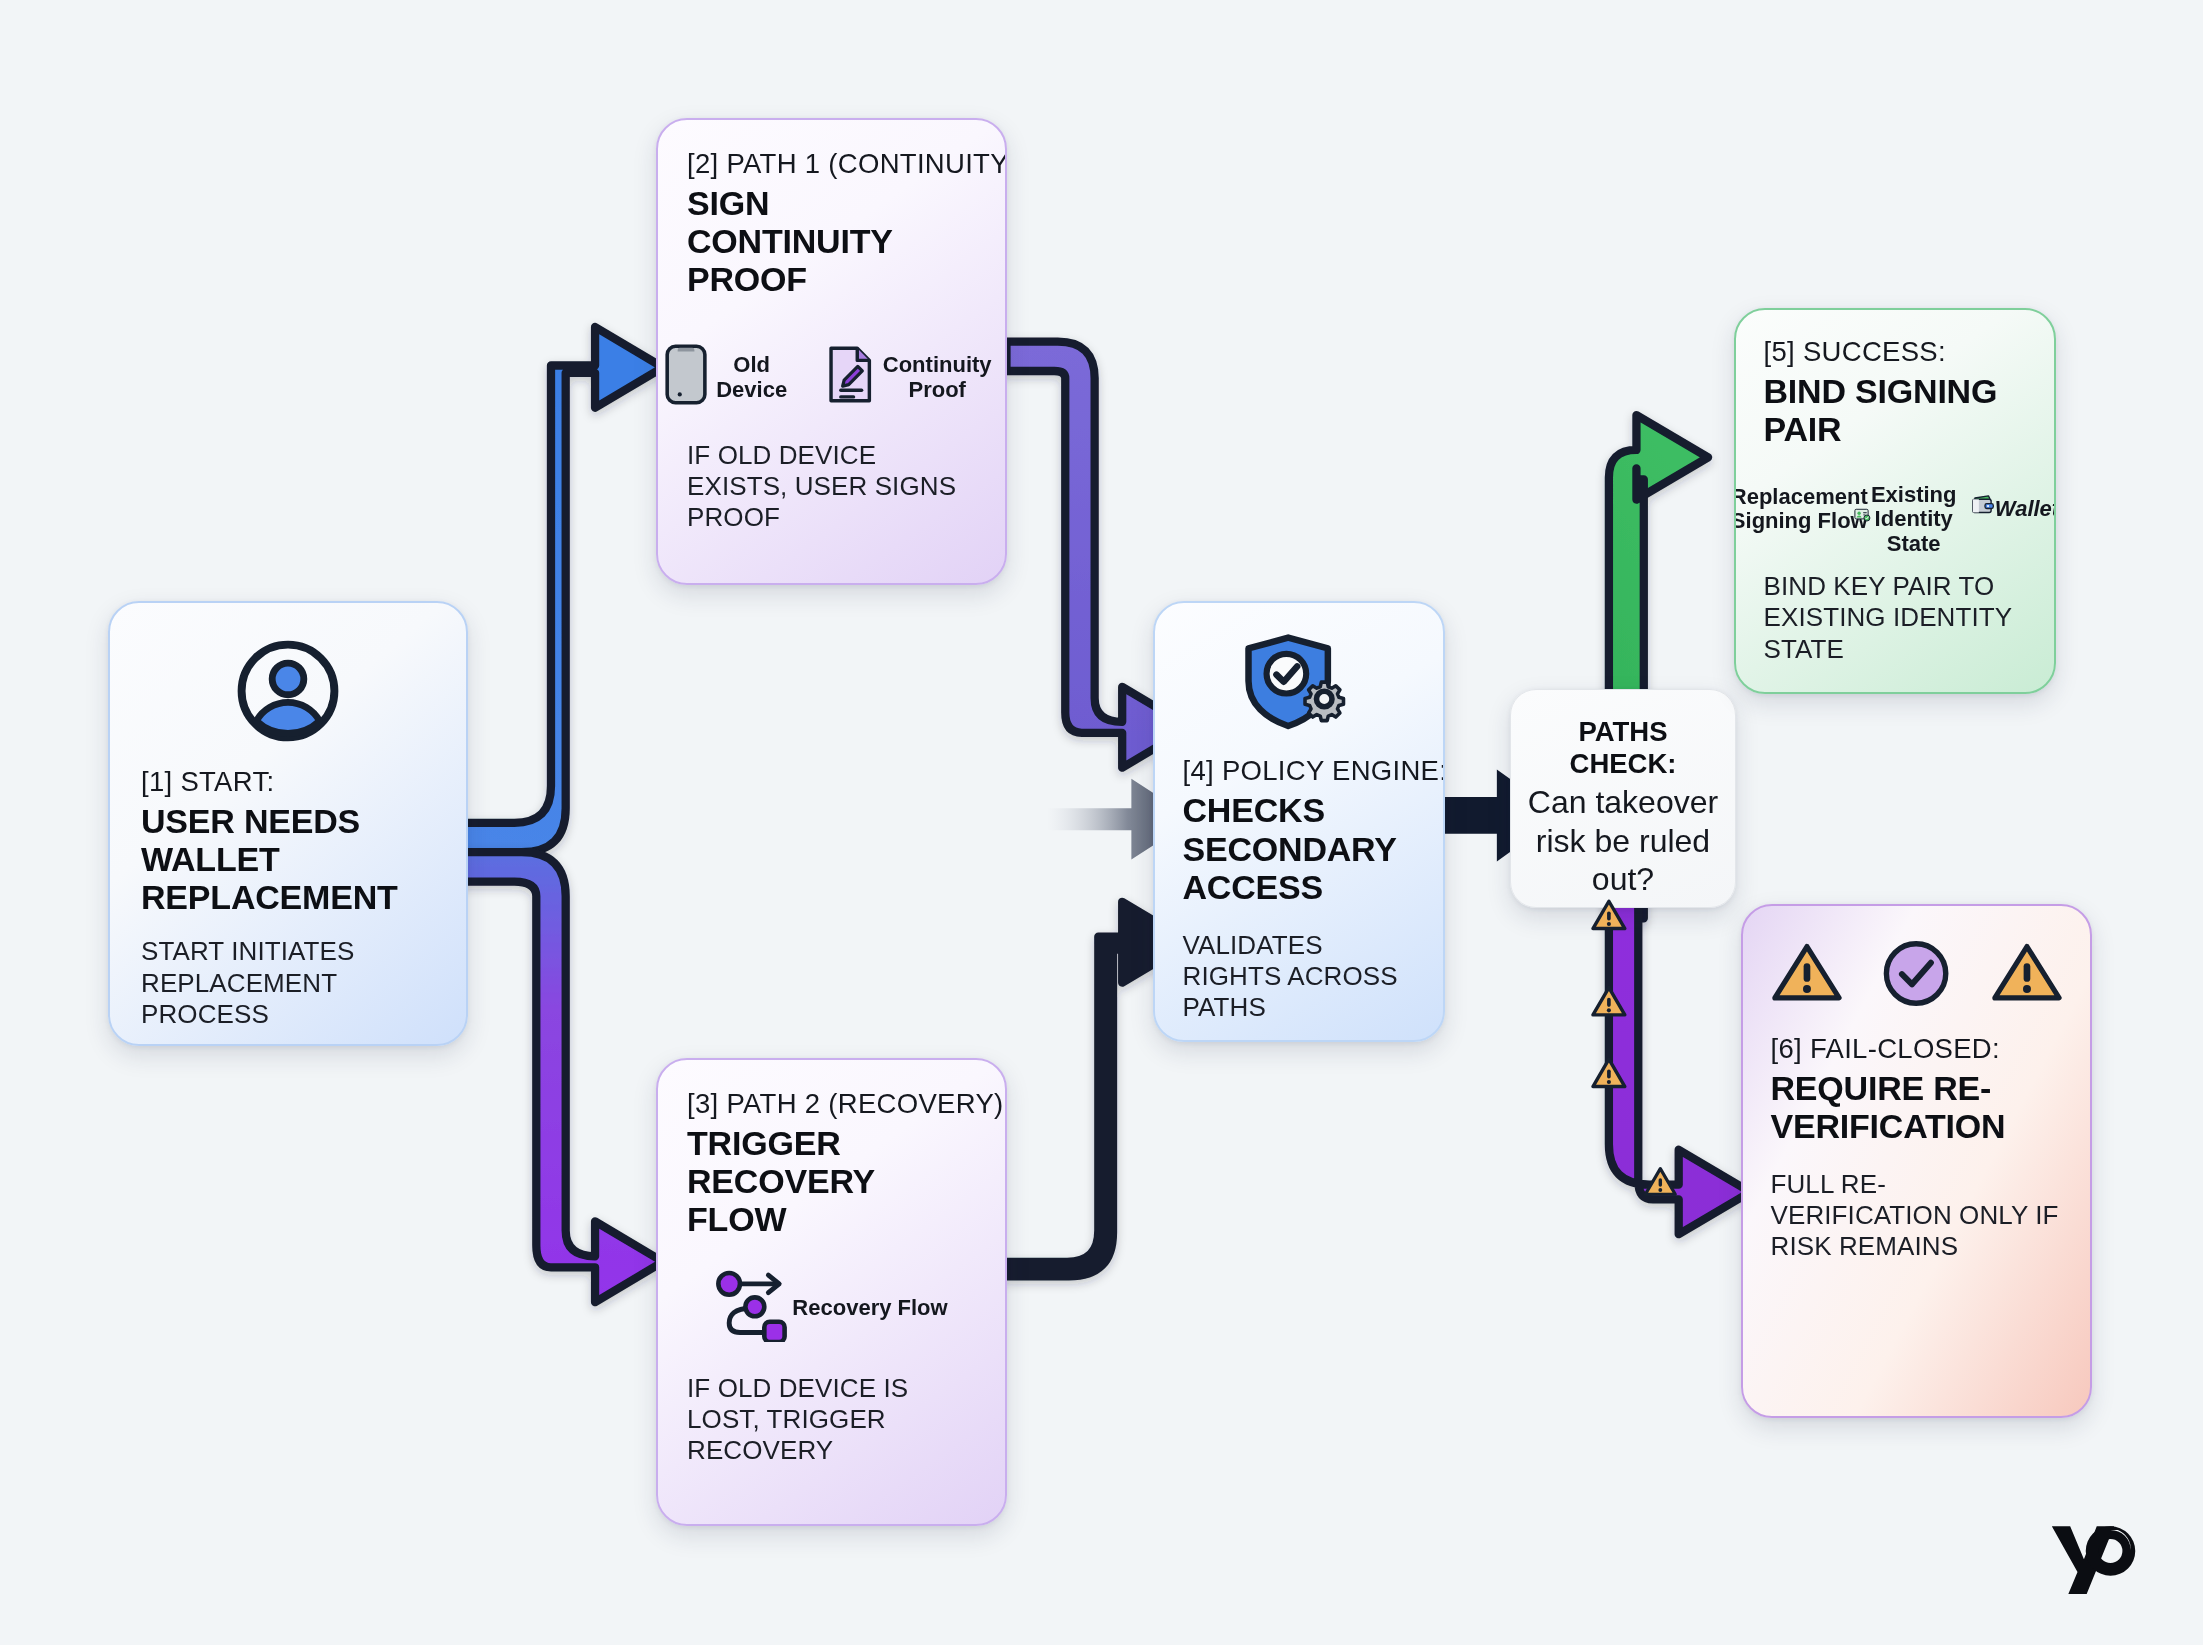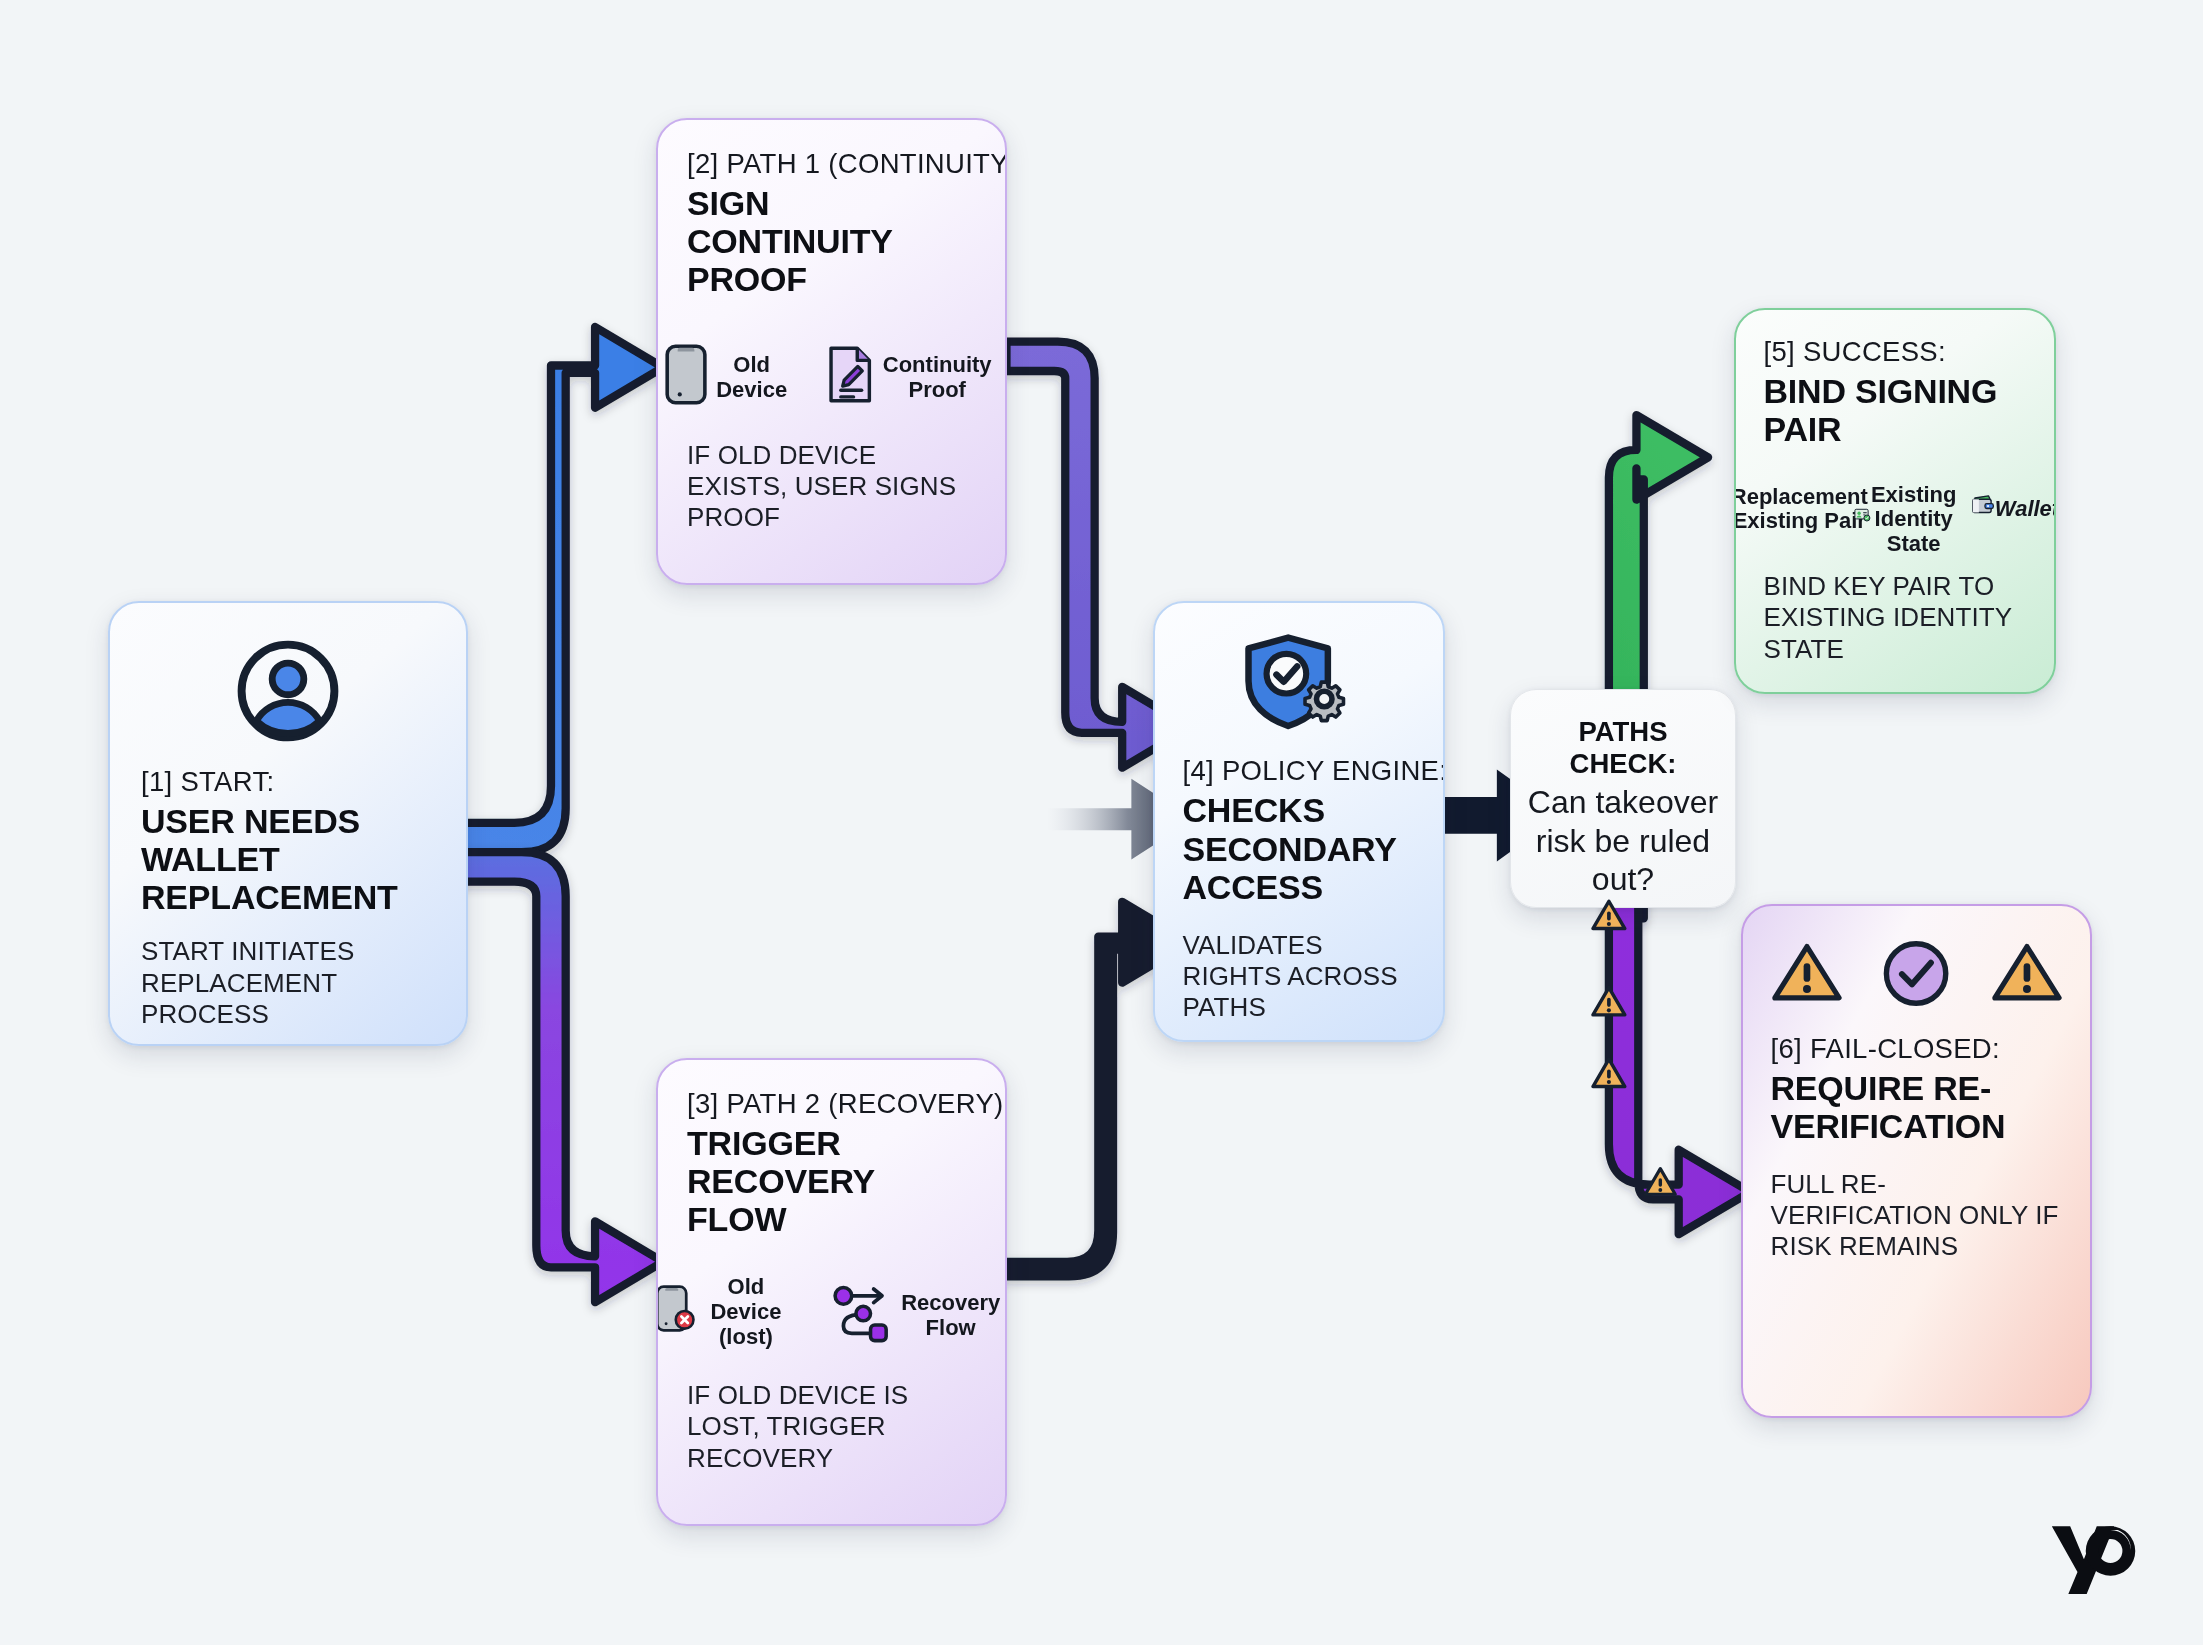--- a/index.html
+++ b/index.html
@@ -169,30 +169,20 @@
     </div>
   </div>
 
   <div class="card" style="left:656px;top:1058px;width:351px;height:468px;
               background:linear-gradient(145deg,#fdfbff 0%,#faf7fe 34%,#e2d2f6 100%);
               border:2.3px solid #c9aeee;">
     <div class="inner" style="padding:27.5px 29px;">
       <div class="eyebrow">[3] PATH 2 (RECOVERY):</div>
       <div class="headline">TRIGGER RECOVERY FLOW</div>
       <div class="iconrow" style="margin-top:31px;gap:37px;">
-        <div class="iconcell">
-          <svg width="72" height="79" viewBox="0 0 52 60">
-            <rect x="4" y="3" width="36" height="54" rx="8" fill="#c3c8ce" stroke="#16202f" stroke-width="3.4"></rect>
-            <path d="M16 4.5h12a2 2 0 0 1 2 2v1.5H14V6.5a2 2 0 0 1 2-2z" fill="#8e959e"></path>
-            <circle cx="15" cy="49" r="1.8" fill="#16202f"></circle>
-            <circle cx="38" cy="44" r="11" fill="#dc3a46" stroke="#16202f" stroke-width="3.2"></circle>
-            <path d="M34 40l8 8M42 40l-8 8" stroke="#fff" stroke-width="3.4" stroke-linecap="round"></path>
-          </svg>
-          <div class="iconlabel">Old Device (lost)</div>
-        </div>
         <div class="iconcell">
           <svg width="77" height="73" viewBox="0 0 56 54">
             <path d="M14 11 H46" stroke="#16202f" stroke-width="3.6" stroke-linecap="round"></path>
             <path d="M39 4.5 L47 11 L39 17.5" fill="none" stroke="#16202f" stroke-width="3.6" stroke-linecap="round" stroke-linejoin="round"></path>
             <circle cx="10" cy="11" r="8" fill="#9b30e8" stroke="#16202f" stroke-width="3.4"></circle>
             <path d="M26 29 C14 29 10 34 10 40 C10 45 13 47 18 47 H36" fill="none" stroke="#16202f" stroke-width="3.6" stroke-linecap="round"></path>
             <circle cx="29" cy="28" r="7" fill="#9b30e8" stroke="#16202f" stroke-width="3.4"></circle>
             <rect x="36" y="39" width="15" height="15" rx="4" fill="#9b30e8" stroke="#16202f" stroke-width="3.4"></rect>
           </svg>
           <div class="iconlabel">Recovery Flow</div>
@@ -251,21 +241,21 @@
           <svg width="84" height="62" viewBox="0 0 62 46">
             <g stroke="#123f22" stroke-width="3.2" stroke-linejoin="round">
               <path d="M16 3 A10 10 0 1 0 16 23 A10 10 0 0 0 16 3 Z M24.5 9 H44 l3 4 3-4 3 4 3.5-4" fill="#46b95e"></path>
               <circle cx="13.5" cy="13" r="3.3" fill="#fff" stroke-width="2.6"></circle>
             </g>
             <g stroke="#123f22" stroke-width="3.2" stroke-linejoin="round" transform="translate(11,20)">
               <path d="M11 3 A9 9 0 1 0 11 21 A9 9 0 0 0 11 3 Z M19 8.5 H36 l2.6 3.6 2.6-3.6" fill="#46b95e"></path>
               <circle cx="22" cy="6" r="2.6" fill="#fff" stroke-width="2.4"></circle>
             </g>
           </svg>
-          <div class="iconlabel" style="margin-top:8.3px;">Replacement Existing Pair</div>
+          <div class="iconlabel" style="margin-top:8.3px;">Replacement Signing Flow</div>
         </div>
         <div class="iconcell" style="width:103px;">
           <svg width="79" height="62" viewBox="0 0 58 46">
             <rect x="3" y="4" width="44" height="32" rx="4.5" fill="#dfeee4" stroke="#16202f" stroke-width="3.2"></rect>
             <circle cx="17" cy="17" r="5.6" fill="#46b95e"></circle>
             <path d="M8.5 31 A9 9 0 0 1 25.5 31 Z" fill="#46b95e"></path>
             <rect x="30" y="14" width="13" height="3.2" rx="1.6" fill="#16202f"></rect>
             <rect x="30" y="21" width="9" height="3.2" rx="1.6" fill="#16202f"></rect>
             <circle cx="43" cy="33" r="10" fill="#46b95e" stroke="#16202f" stroke-width="3.2"></circle>
             <path d="M38.5 33 L42 36.5 L47.5 29.5" fill="none" stroke="#fff" stroke-width="3.2" stroke-linecap="round" stroke-linejoin="round"></path>

